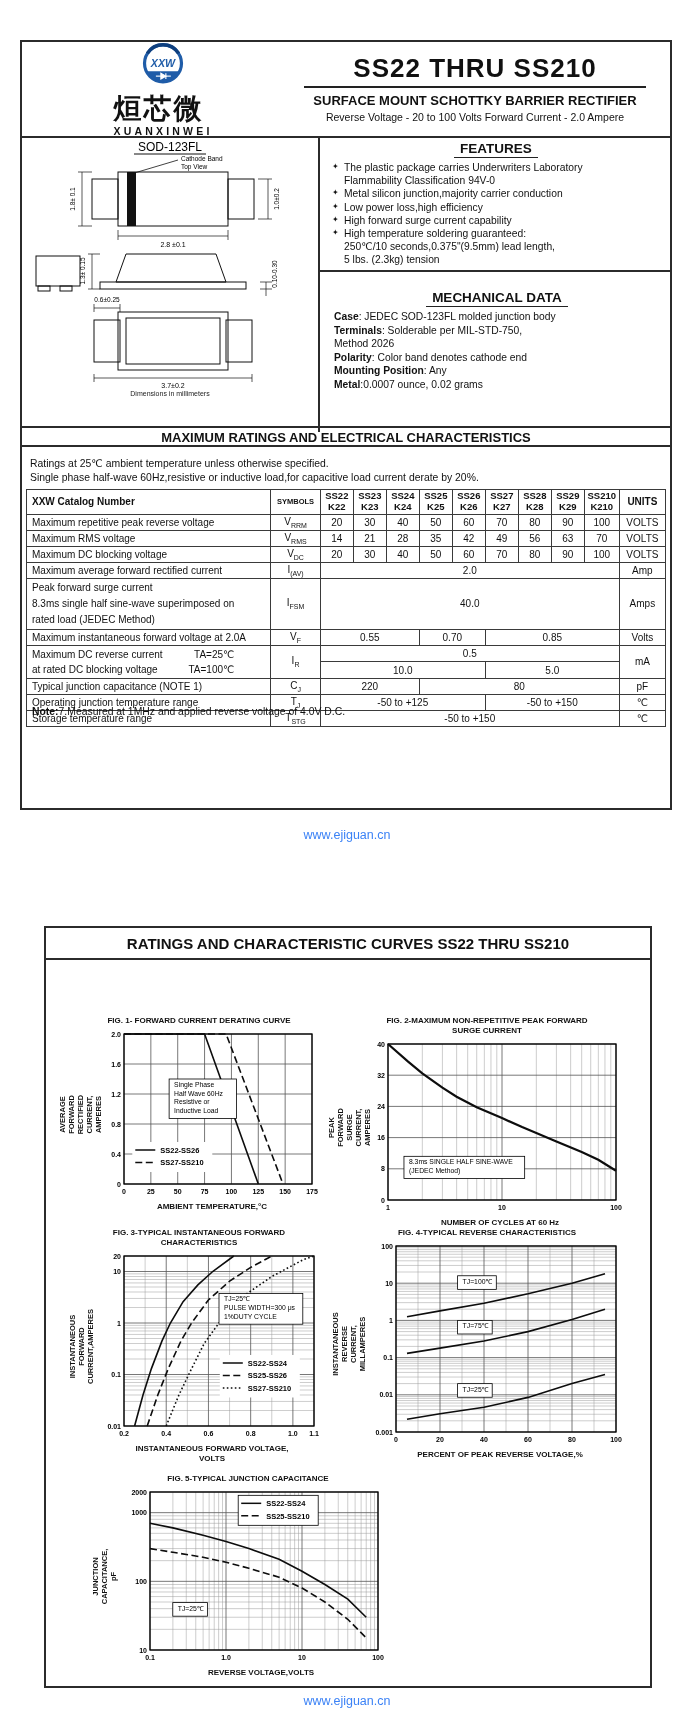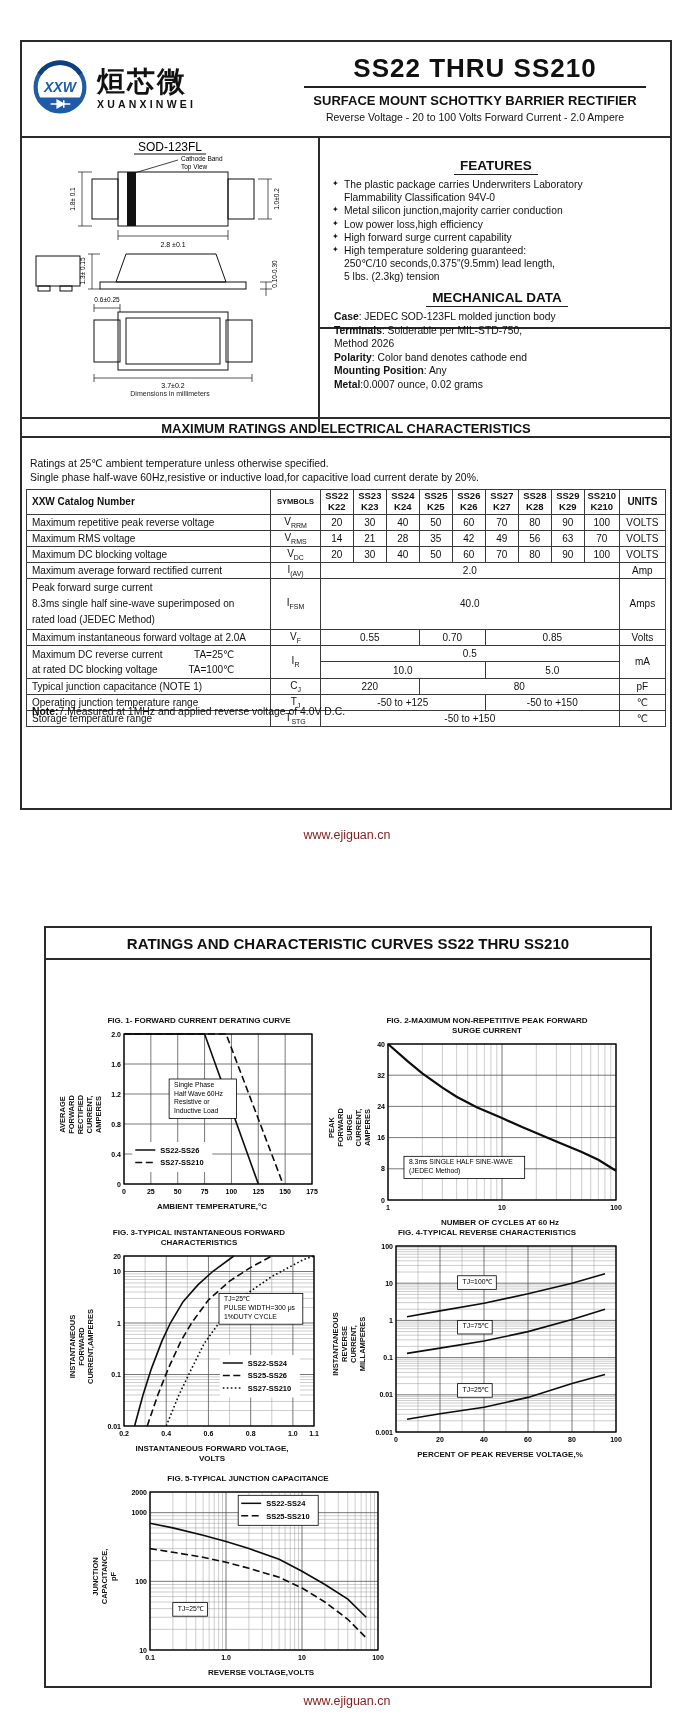--- a/index.html
+++ b/index.html
@@ -4,62 +4,62 @@
 <style>
   html,body{margin:0;padding:0;background:#fff;}
   body{font-family:"Liberation Sans","DejaVu Sans",sans-serif;color:#111;}
   #canvas{position:relative;width:694px;height:1736px;background:#fff;overflow:hidden;}
   .page{position:absolute;border:2px solid #2b2b2b;background:#fff;}
   #page1{left:20px;top:40px;width:648px;height:766px;}
   #page2{left:44px;top:926px;width:604px;height:758px;}
 
   
   #p1-header{position:absolute;left:0;top:0;width:100%;height:94px;border-bottom:2px solid #2b2b2b;display:flex;}
-  .logo-zone{width:258px;display:flex;align-items:center;gap:7px;padding-left:8px;box-sizing:border-box;}
+  .logo-zone{width:258px;display:flex;align-items:center;gap:7px;padding-left:24px;box-sizing:border-box;flex-direction:column;}
   .logo-txt{display:flex;flex-direction:column;line-height:1;}
   .logo-cn{font-size:28px;font-weight:bold;letter-spacing:2px;}
   .logo-en{font-size:10.5px;font-weight:bold;letter-spacing:3.2px;margin-top:3px;}
   .title-zone{flex:1;display:flex;flex-direction:column;justify-content:center;padding:0 14px;}
   .t1{font-size:26px;font-weight:bold;text-align:center;letter-spacing:1px;line-height:1.05;}
   .t1-line{border-top:2px solid #222;margin:3px 10px 5px 10px;}
   .t2{font-size:13px;font-weight:bold;text-align:center;}
   .t3{font-size:10.5px;text-align:center;margin-top:3px;}
 
   
   #leftcol{position:absolute;left:0;top:94px;width:298px;height:296px;border-right:2px solid #2b2b2b;box-sizing:border-box;text-align:center;}
   #pkg-caption{font-size:7px;color:#222;margin-top:-4px;}
   #pkg-svg text{font-family:"Liberation Sans",sans-serif;}
 
   
-  #features{position:absolute;left:298px;top:94px;right:0;height:176px;border-bottom:2px solid #2b2b2b;box-sizing:border-box;padding:5px 10px 0 12px;margin-top:17px;}
+  #features{position:absolute;left:298px;top:94px;right:0;height:136px;border-bottom:2px solid #2b2b2b;box-sizing:border-box;padding:5px 10px 0 12px;}
   #mech{position:absolute;left:298px;top:240px;right:0;height:150px;box-sizing:border-box;padding:8px 10px 0 14px;}
   .sec-h{text-align:center;font-size:13.5px;font-weight:bold;margin-bottom:5px;}
   .sec-h span{border-bottom:1.5px solid #222;padding:0 6px 1px 6px;}
   .feat-item{font-size:10.3px;line-height:1.28;display:flex;}
   .feat-bullet{width:12px;flex:none;font-size:8px;padding-top:1px;}
   .feat-text{white-space:pre-line;}
   .feat-extra{font-size:10.3px;line-height:1.3;padding-left:12px;}
   .mech-line{font-size:10.3px;line-height:1.32;}
   .mech-line b{font-weight:bold;}
 
   
-  #maxbar{position:absolute;left:0;top:375px;width:100%;height:21px;border-top:2px solid #2b2b2b;border-bottom:2px solid #2b2b2b;box-sizing:border-box;text-align:center;font-weight:bold;font-size:13px;padding-top:2px;}
+  #maxbar{position:absolute;left:0;top:384px;width:100%;height:21px;border-top:2px solid #2b2b2b;border-bottom:2px solid #2b2b2b;box-sizing:border-box;text-align:center;font-weight:bold;font-size:13px;padding-top:2px;}
   #desc{position:absolute;left:8px;top:415px;font-size:10.4px;line-height:1.35;}
   #tblwrap{position:absolute;left:4px;right:4px;top:447px;}
   table.ratings{width:100%;border-collapse:collapse;table-layout:fixed;}
   table.ratings th,table.ratings td{border:1px solid #3a3a3a;font-size:10px;padding:1px 2px;text-align:center;vertical-align:middle;}
   table.ratings .lbl{text-align:left;padding-left:5px;}
   table.ratings th{font-weight:bold;}
   .h-sym{font-size:7.5px !important;}
   .h-part div{line-height:1.15;font-size:9.5px;}
   td.sym sub{font-size:7px;}
   .tall-lbl{white-space:pre-line;line-height:1.6;}
   .ir-line{display:flex;justify-content:space-between;padding-right:34px;line-height:1.5;}
   #note{position:absolute;left:10px;top:664px;font-size:10.4px;}
-  .site-footer{position:absolute;left:0;width:100%;text-align:center;font-size:12.5px;color:#7f1d1d;}
+  .site-footer{position:absolute;left:0;width:100%;text-align:center;font-size:12.5px;color:#3b82f6;}
   #footer1{top:828px;}
   #footer2{top:1694px;}
 
   
   #p2-title{border-bottom:2px solid #2b2b2b;text-align:center;font-size:15px;font-weight:bold;padding:7px 0 6px 0;}
   #charts-area{position:absolute;left:0;top:34px;right:0;bottom:0;}
   .fig{position:absolute;}
   .fig-title{font-size:8px;font-weight:bold;text-align:center;white-space:pre-line;line-height:1.25;margin-bottom:2px;}
   .fig-body{position:relative;}
   .ylab{position:absolute;left:0;top:0;bottom:0;width:26px;display:flex;align-items:center;justify-content:center;overflow:visible;}

